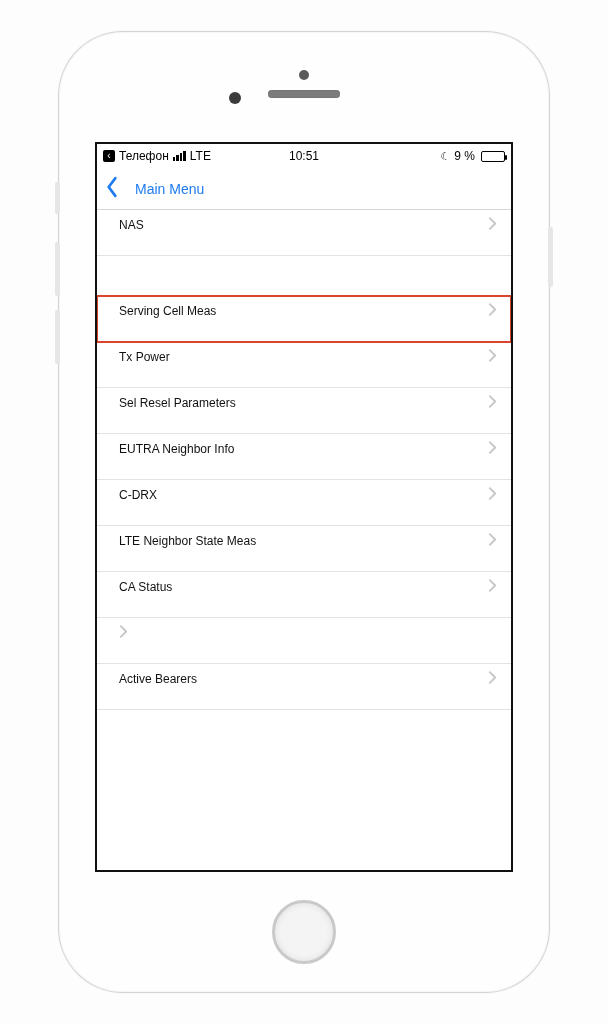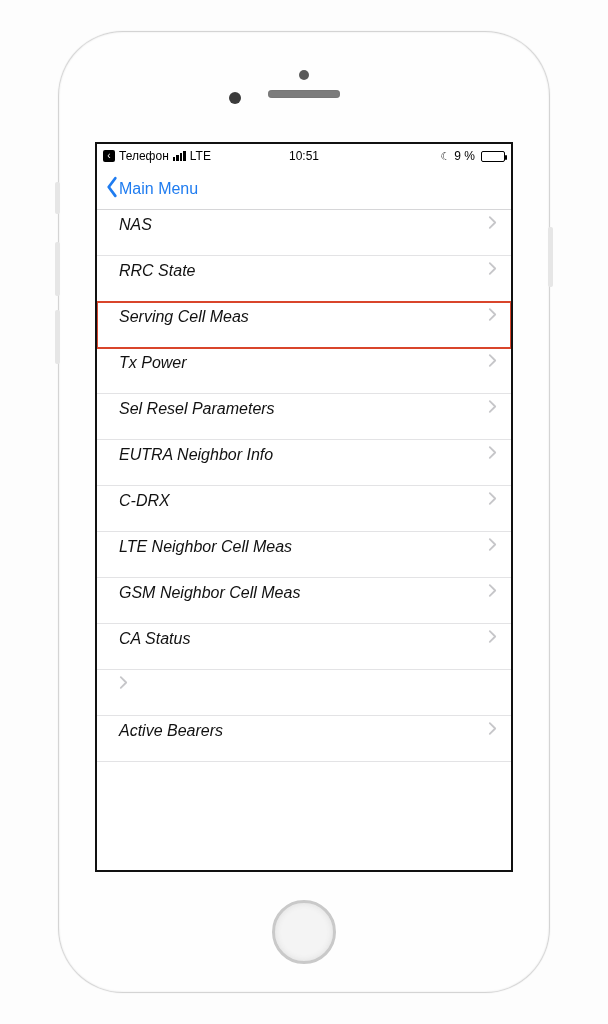--- a/index.html
+++ b/index.html
@@ -83,36 +83,35 @@
   }
   .battery::after { content:""; position:absolute; right:-3px; top:3px; width:2px; height:5px; background:#000; border-radius:1px;}
   .battery .fill { height:100%; width:62%; background:#000; }
   
   .navhead {
     height: 42px;
     display: flex; align-items: center;
     padding: 0 8px;
     border-bottom: 1px solid #d6d6d8;
   }
-  .back-link { display:flex; align-items:center; gap:0; color:#1f7cf0; font-size:16px; }
+  .back-link { display:flex; align-items:center; gap:16px; color:#1f7cf0; font-size:14px; }
   .back-chevron svg { width: 14px; height: 22px; }
   
   .list { flex: 1; overflow-y: auto; }
   .row {
     display: flex; align-items: center; justify-content: space-between;
     padding: 0 14px 16px 22px;
     height: 46px;
     border-bottom: 1px solid #e3e3e5;
-    font-size: 16px; color: #111;
+    font-size: 12px; color: #111;
     background:#fff;
-    font-style:italic;
   }
   .row .chev { color:#c6c6c9; }
   .row .chev svg { width:9px; height:15px; }
-  .row.highlight { outline: 2px solid #d9452b; outline-offset: -1px; }
+  .row.highlight { outline: 2px solid #d9452b; outline-offset: -1px; margin-top: 40px; }
 </style>
 </head>
 <body>
 
 <div class="phone">
   <div class="side-btn side-left-1"></div>
   <div class="side-btn side-left-2"></div>
   <div class="side-btn side-left-3"></div>
   <div class="side-btn side-right"></div>
   <div class="camera-dot"></div>
@@ -153,26 +152,20 @@
       </div>
     </div>
 
     <div class="list" id="menu-list">
         <div class="row">
           <span>NAS</span>
           <span class="chev"><svg viewBox="0 0 10 16">
               <polyline points="2,2 8,8 2,14" fill="none" stroke="#c6c6c9" stroke-width="2" stroke-linecap="round" stroke-linejoin="round"></polyline>
             </svg></span>
         </div>
-        <div class="row">
-          <span>RRC State</span>
-          <span class="chev"><svg viewBox="0 0 10 16">
-              <polyline points="2,2 8,8 2,14" fill="none" stroke="#c6c6c9" stroke-width="2" stroke-linecap="round" stroke-linejoin="round"></polyline>
-            </svg></span>
-        </div>
         <div class="row highlight">
           <span>Serving Cell Meas</span>
           <span class="chev"><svg viewBox="0 0 10 16">
               <polyline points="2,2 8,8 2,14" fill="none" stroke="#c6c6c9" stroke-width="2" stroke-linecap="round" stroke-linejoin="round"></polyline>
             </svg></span>
         </div>
         <div class="row">
           <span>Tx Power</span>
           <span class="chev"><svg viewBox="0 0 10 16">
               <polyline points="2,2 8,8 2,14" fill="none" stroke="#c6c6c9" stroke-width="2" stroke-linecap="round" stroke-linejoin="round"></polyline>
@@ -190,27 +183,21 @@
               <polyline points="2,2 8,8 2,14" fill="none" stroke="#c6c6c9" stroke-width="2" stroke-linecap="round" stroke-linejoin="round"></polyline>
             </svg></span>
         </div>
         <div class="row">
           <span>C-DRX</span>
           <span class="chev"><svg viewBox="0 0 10 16">
               <polyline points="2,2 8,8 2,14" fill="none" stroke="#c6c6c9" stroke-width="2" stroke-linecap="round" stroke-linejoin="round"></polyline>
             </svg></span>
         </div>
         <div class="row">
-          <span>LTE Neighbor Cell Meas</span>
-          <span class="chev"><svg viewBox="0 0 10 16">
-              <polyline points="2,2 8,8 2,14" fill="none" stroke="#c6c6c9" stroke-width="2" stroke-linecap="round" stroke-linejoin="round"></polyline>
-            </svg></span>
-        </div>
-        <div class="row">
-          <span>GSM Neighbor Cell Meas</span>
+          <span>LTE Neighbor State Meas</span>
           <span class="chev"><svg viewBox="0 0 10 16">
               <polyline points="2,2 8,8 2,14" fill="none" stroke="#c6c6c9" stroke-width="2" stroke-linecap="round" stroke-linejoin="round"></polyline>
             </svg></span>
         </div>
         <div class="row">
           <span>CA Status</span>
           <span class="chev"><svg viewBox="0 0 10 16">
               <polyline points="2,2 8,8 2,14" fill="none" stroke="#c6c6c9" stroke-width="2" stroke-linecap="round" stroke-linejoin="round"></polyline>
             </svg></span>
         </div>

